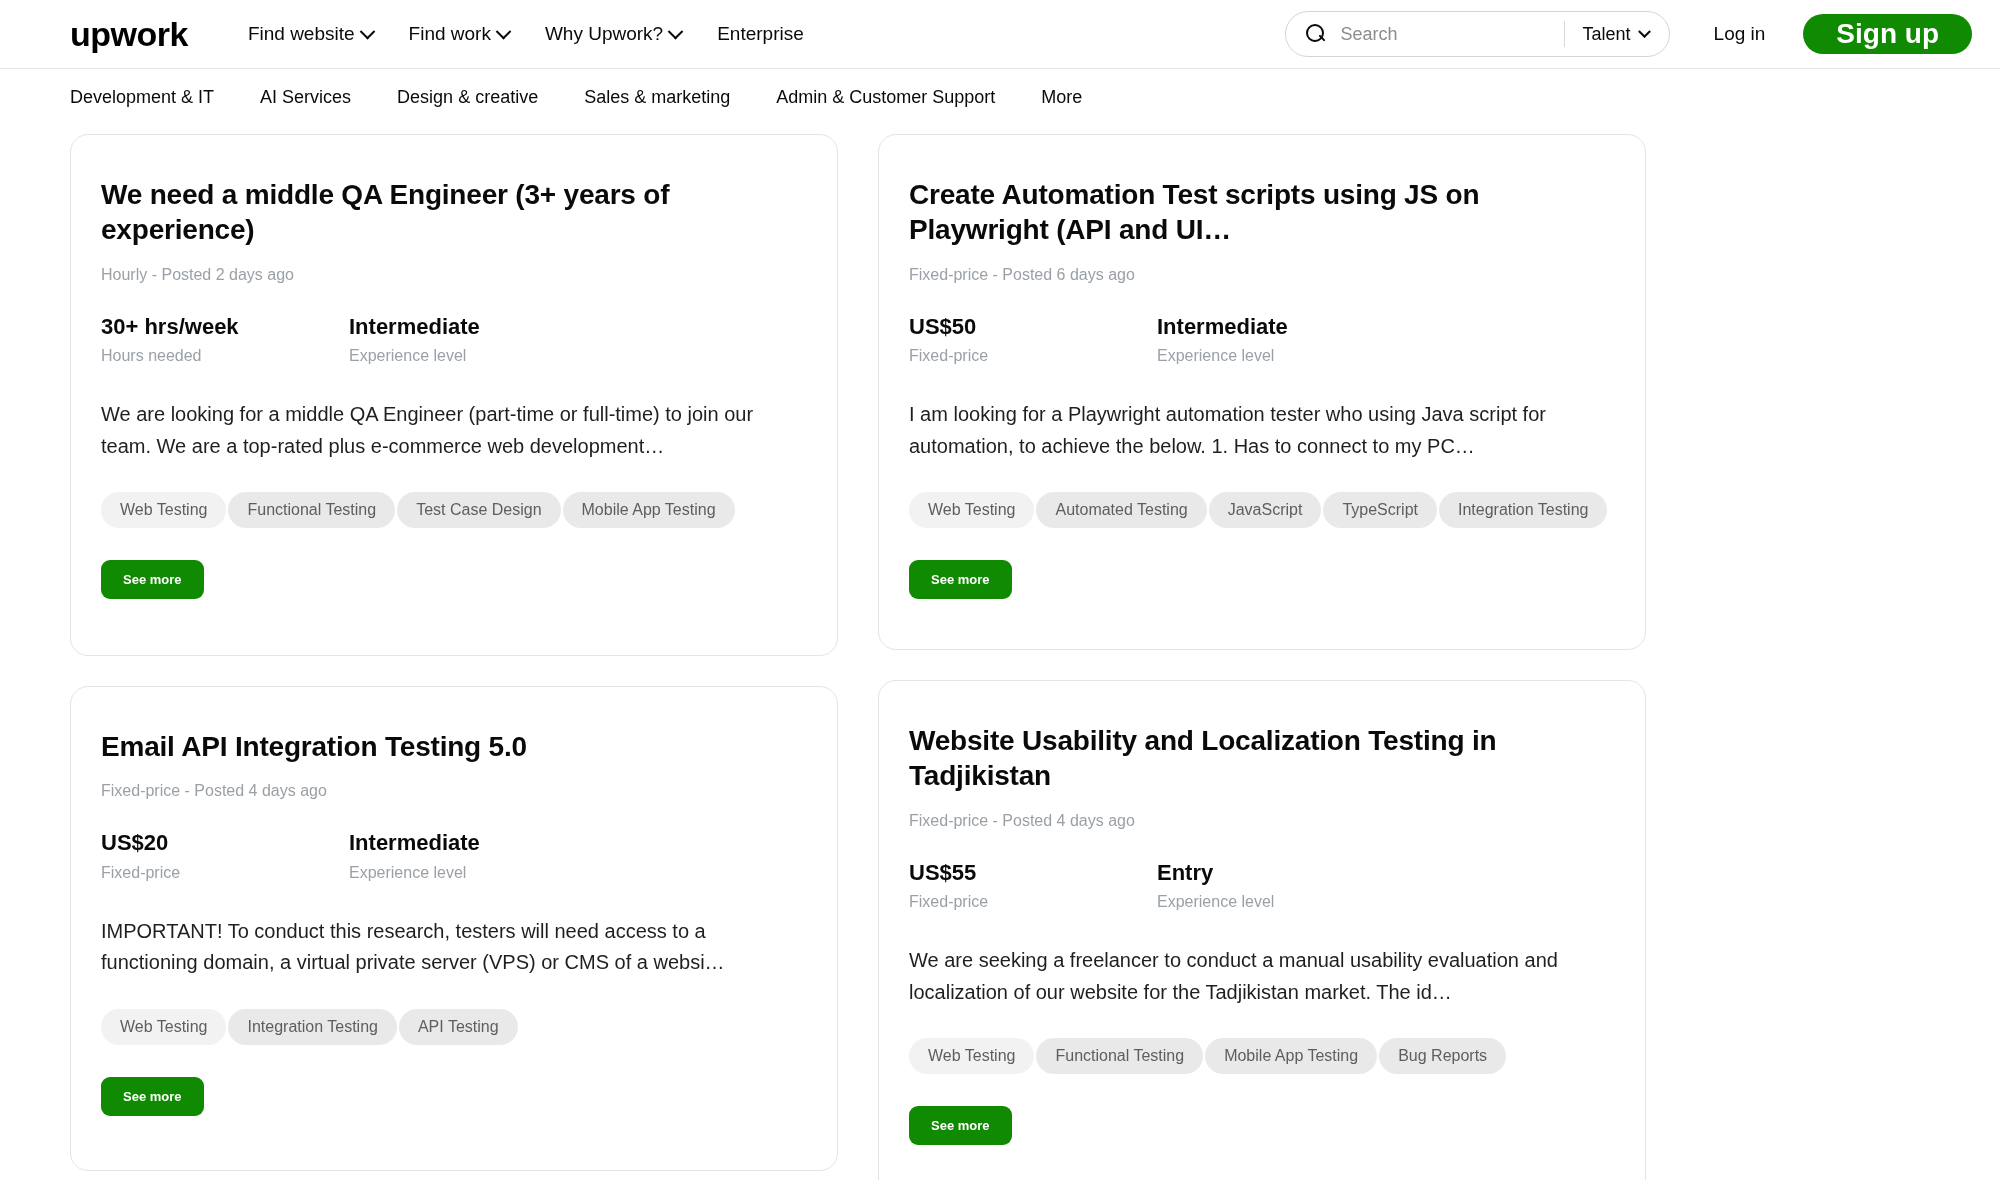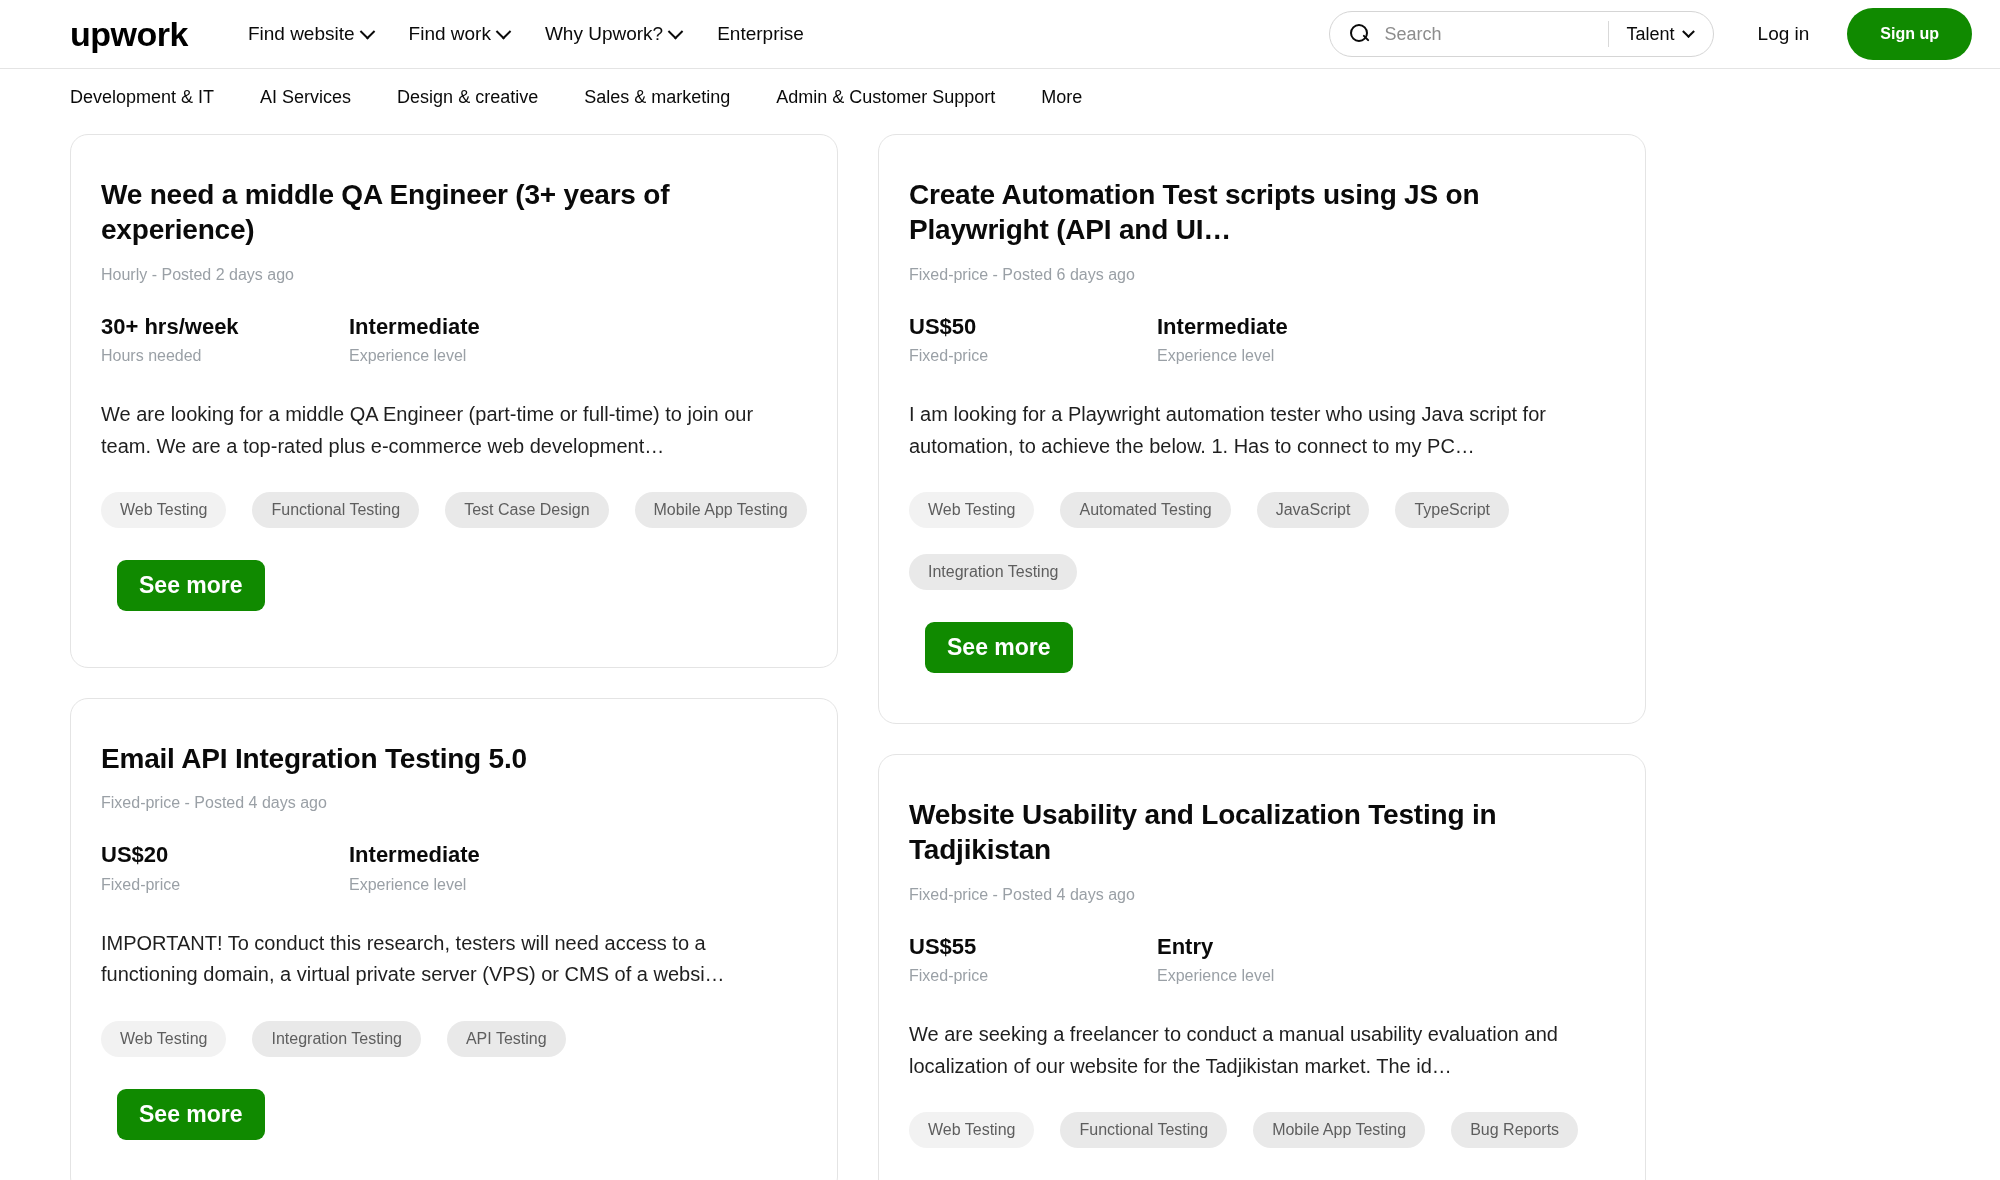--- a/index.html
+++ b/index.html
@@ -134,23 +134,23 @@
     margin-left: 44px;
     margin-right: 38px;
     cursor: pointer;
     white-space: nowrap;
   }
   .signup-btn {
     background: #108a00;
     color: #fff;
     border: none;
     border-radius: 26px;
-    height: 52px;
+    height: 40px;
     padding: 0 33px;
-    font-size: 16px;
+    font-size: 28px;
     font-weight: 700;
     font-family: "Liberation Sans", sans-serif;
     cursor: pointer;
     white-space: nowrap;
   }
 
   
   .catbar {
     border-top: 1px solid #e4e4e4;
     height: 58px;
@@ -219,44 +219,43 @@
   .desc {
     font-size: 20px;
     line-height: 1.58;
     color: #1f1f1f;
     margin-bottom: 30px;
     max-width: 700px;
   }
   .tags {
     display: flex;
     flex-wrap: wrap;
-    gap: 26px;
+    gap: 2px;
     margin-bottom: 32px;
   }
   .tag {
     background: #e9e9e9;
     color: #5e5e5e;
     font-size: 16px;
     border-radius: 18px;
     padding: 9px 19px;
     white-space: nowrap;
     cursor: pointer;
   }
   .tag.first { background: #f2f2f2; }
   .see-more {
     background: #108a00;
     color: #fff;
     border: none;
     border-radius: 9px;
-    font-size: 23px;
+    font-size: 13px;
     font-weight: 700;
     font-family: "Liberation Sans", sans-serif;
     padding: 12px 22px;
     cursor: pointer;
-    margin-left: 16px;
   }
   
   .card.c1 { padding-bottom: 56px; }
   .card.c2 { padding-bottom: 50px; }
   .card.c3 { padding-bottom: 54px; }
   .card.c4 { padding-bottom: 60px; }
   .card.c2 .card-title { max-width: 680px; }
 </style>
 </head>
 <body>

